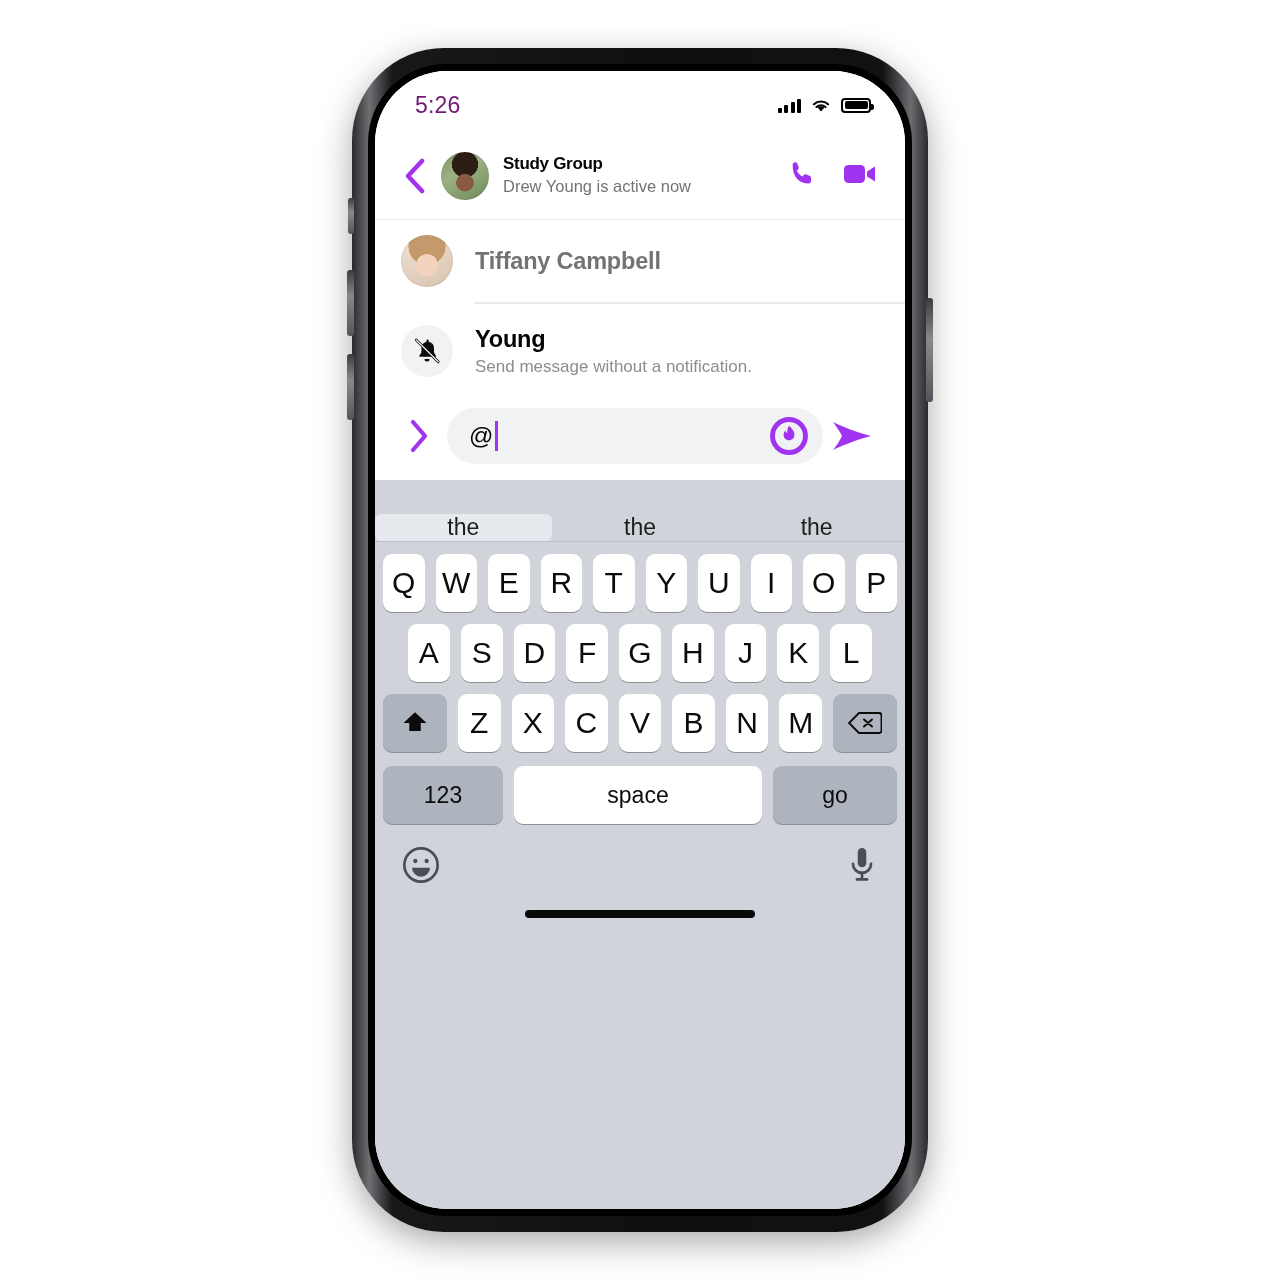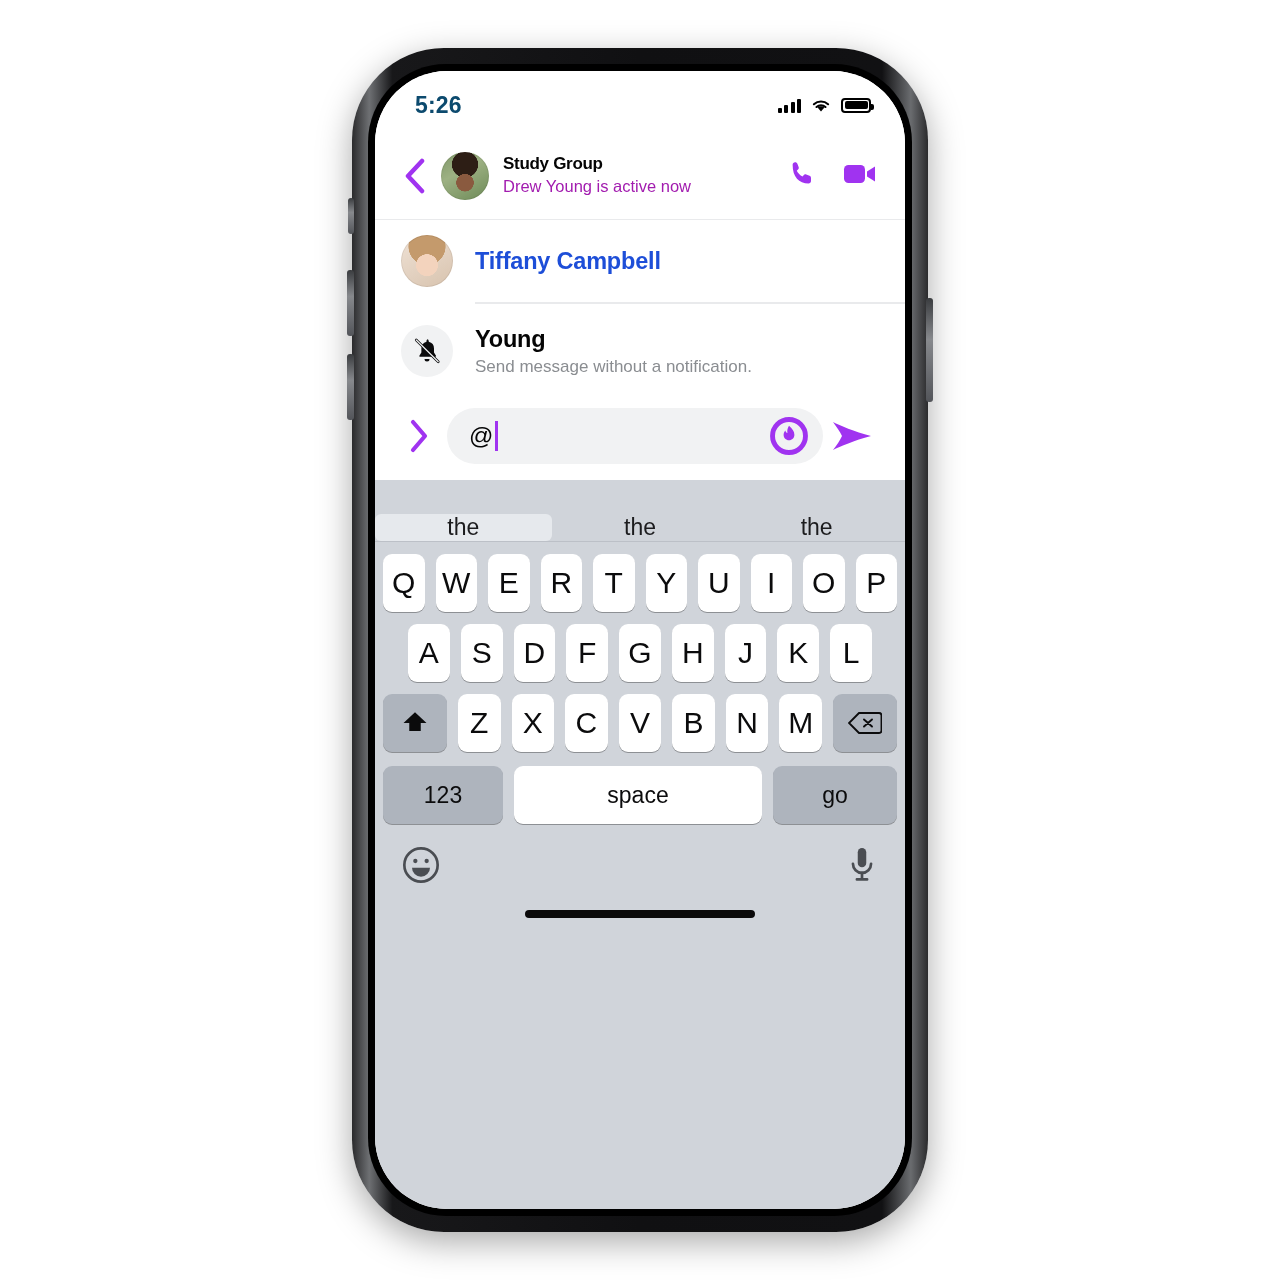--- a/index.html
+++ b/index.html
@@ -58,21 +58,21 @@
              box-shadow: inset 0 0 0 3px #0a0a12; }
 
   
   .statusbar {
     position: relative; z-index: 31;
     height: 62px; flex: 0 0 62px;
     display: flex; align-items: center; justify-content: space-between;
     padding: 0 34px 0 40px;
     background: #fff;
   }
-  .status-time { font-size: 23px; font-weight: 700; color: #0c4a6e; letter-spacing: .2px; margin-top: 6px; }
+  .status-time { font-size: 23px; font-weight: 400; color: #701a75; letter-spacing: .2px; margin-top: 6px; }
   .status-right { display: flex; align-items: center; gap: 9px; margin-top: 6px; }
   .bars { display: flex; align-items: flex-end; gap: 2.5px; height: 15px; }
   .bars i { width: 4px; background: #000; border-radius: 1px; display: block; }
   .bars i:nth-child(1){height:5px}.bars i:nth-child(2){height:8px}
   .bars i:nth-child(3){height:11px}.bars i:nth-child(4){height:14px}
   .battery { width: 30px; height: 15px; border: 2px solid #000; border-radius: 4px; position: relative; }
   .battery::after { content:""; position:absolute; right:-5px; top:4px; width:3px; height:6px; background:#000; border-radius:0 2px 2px 0; }
   .battery i { position:absolute; left:1.5px; top:1.5px; bottom:1.5px; right:1.5px; background:#000; border-radius:2px; display:block; }
 
   
@@ -86,21 +86,21 @@
   .hdr-avatar {
     width: 48px; height: 48px; border-radius: 50%; margin: 0 14px 0 6px; flex: 0 0 48px;
     background:
       radial-gradient(circle at 50% 64%, #8a5a3f 0 22%, transparent 23%),
       radial-gradient(circle at 50% 26%, #2d1e15 0 30%, transparent 31%),
       linear-gradient(150deg,#7f9668 0%,#9db183 40%,#6d8a57 100%);
     box-shadow: inset 0 0 0 1px rgba(0,0,0,.07);
   }
   .hdr-text { flex: 1 1 auto; min-width: 0; }
   .hdr-title { font-size: 17px; font-weight: 700; color: #050505; line-height: 1.16; letter-spacing: -.3px; }
-  .hdr-sub { font-size: 16.5px; color: #a21caf; line-height: 1.3; margin-top: 2px; white-space: nowrap; }
+  .hdr-sub { font-size: 16.5px; color: #737373; line-height: 1.3; margin-top: 2px; white-space: nowrap; }
   .hdr-actions { display: flex; align-items: center; gap: 26px; padding-left: 8px; }
 
   
   .messages { flex: 0 0 auto; background: #fff; padding: 16px 0 14px; }
   .msg-row { display: flex; align-items: flex-end; gap: 10px; padding: 5px 0 5px 26px; }
   .msg-avatar { width: 38px; height: 38px; border-radius: 50%; flex: 0 0 38px; box-shadow: inset 0 0 0 1px rgba(0,0,0,.07); }
   .av-drew {
     background:
       radial-gradient(circle at 50% 62%, #9a6746 0 26%, transparent 27%),
       radial-gradient(circle at 50% 24%, #30211a 0 32%, transparent 33%),
@@ -128,21 +128,21 @@
       radial-gradient(circle at 50% 58%, #f3d3bd 0 27%, transparent 28%),
       radial-gradient(circle at 50% 22%, #c49a6c 0 38%, transparent 39%),
       linear-gradient(150deg,#efe2d6,#d8c3ae);
   }
   .av-brian {
     background:
       radial-gradient(circle at 50% 56%, #f0c8a8 0 26%, transparent 27%),
       radial-gradient(circle at 42% 26%, #d9a94f 0 36%, transparent 37%),
       linear-gradient(150deg,#cdb37c,#8a7f62);
   }
-  .mention-name { font-size: 23.5px; font-weight: 700; color: #1d4ed8; letter-spacing: -.2px; }
+  .mention-name { font-size: 23.5px; font-weight: 700; color: #737373; letter-spacing: -.2px; }
   .row-sep { height: 1px; background: #e9eaec; margin-left: 100px; }
 
   .silent-row { display: flex; align-items: center; gap: 22px; padding: 0 26px; height: 94px; cursor: pointer; }
   .silent-icon {
     width: 52px; height: 52px; border-radius: 50%; flex: 0 0 52px;
     background: #f1f2f3; display: flex; align-items: center; justify-content: center;
   }
   .silent-title { font-size: 23.5px; font-weight: 700; color: #050505; line-height: 1.2; letter-spacing: -.2px; }
   .silent-sub { font-size: 17px; color: #8a8d91; margin-top: 3px; }
 

